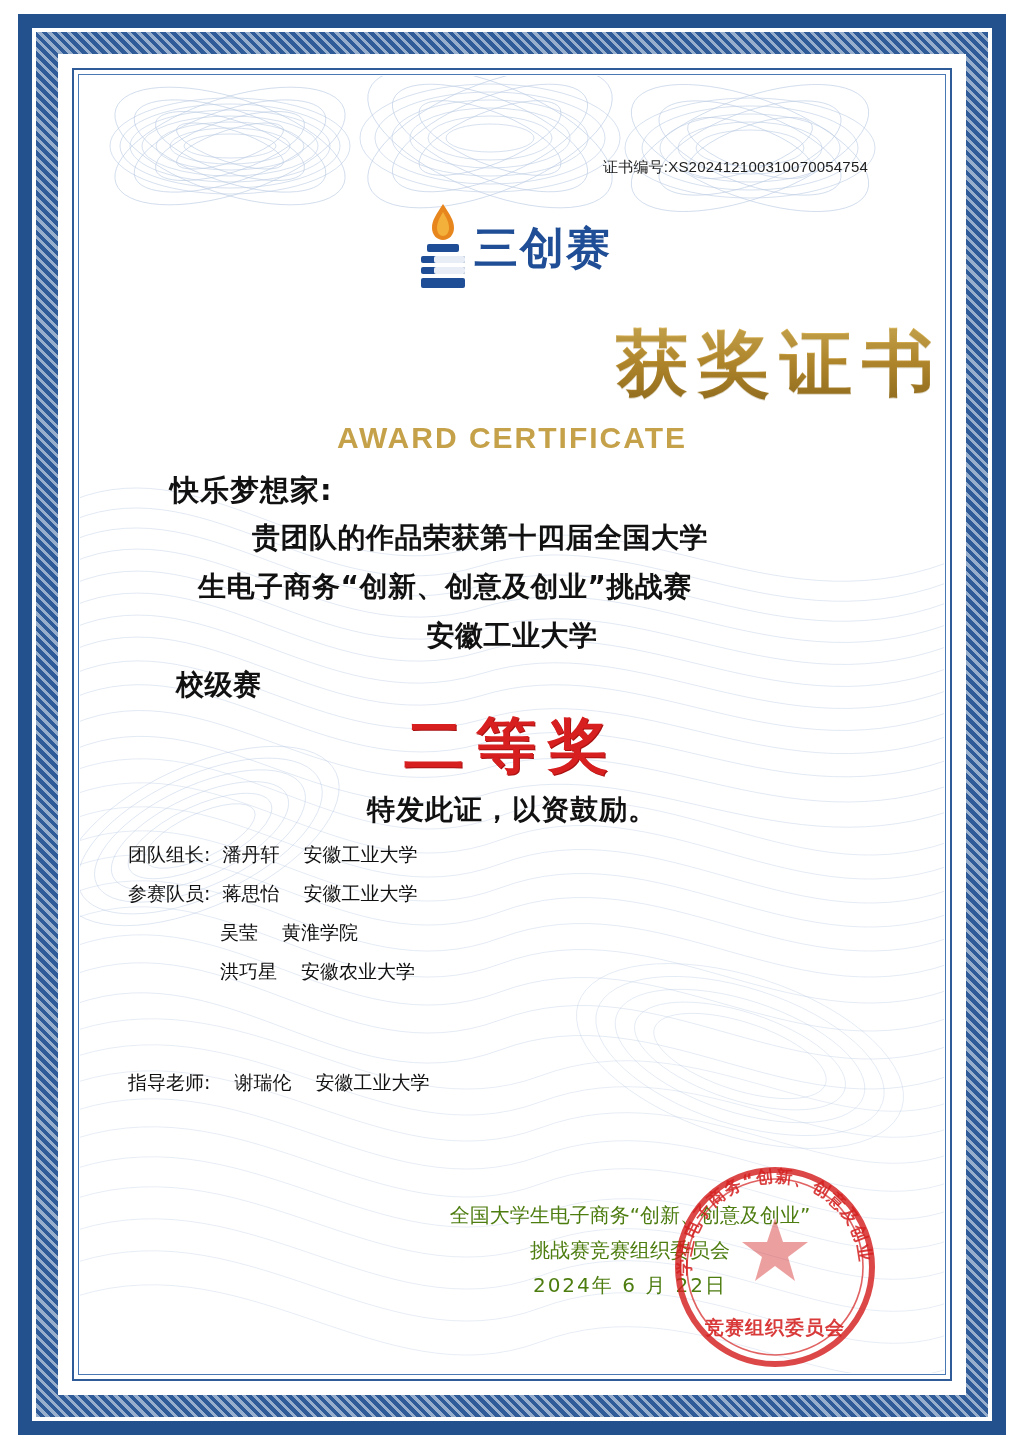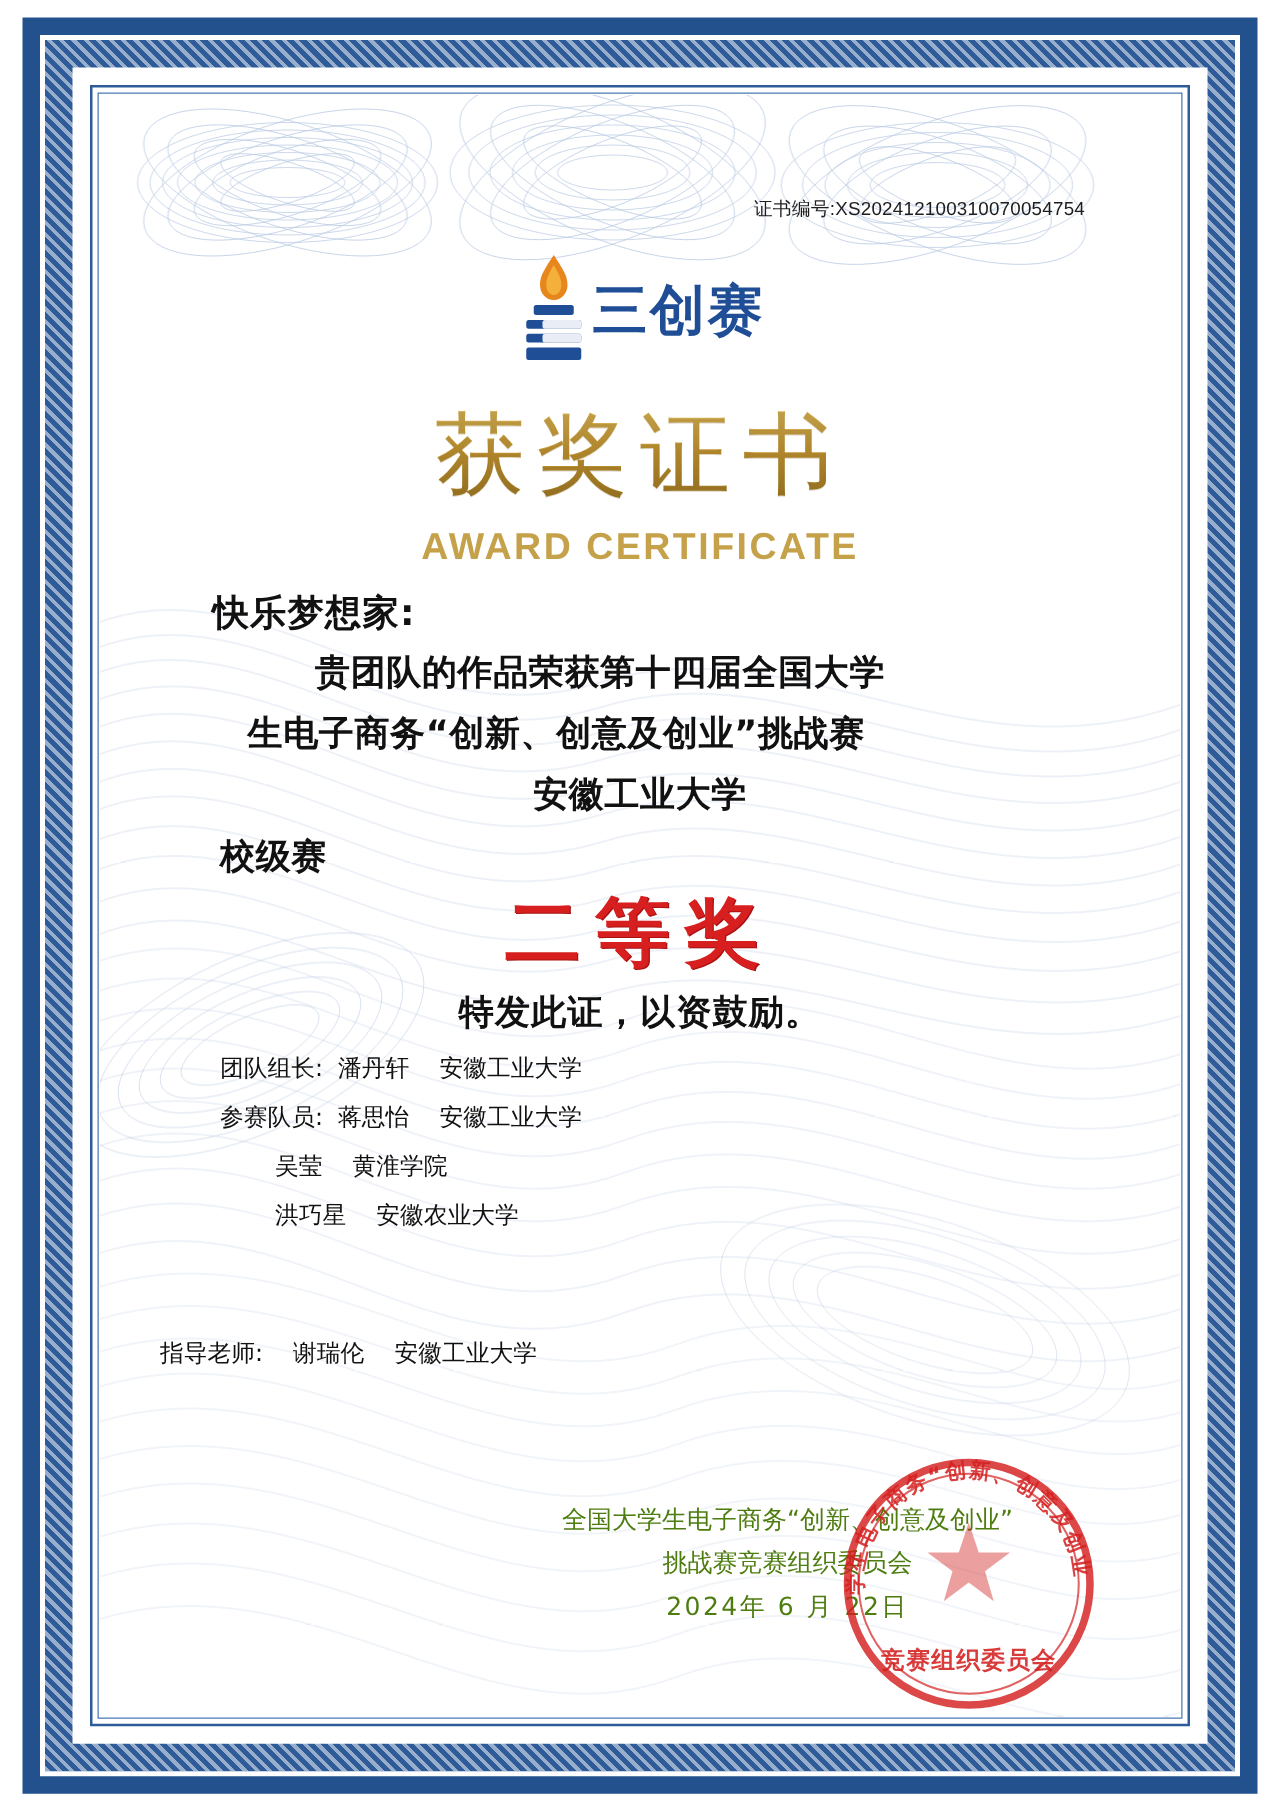--- a/index.html
+++ b/index.html
@@ -124,24 +124,24 @@
     font-weight: bold;
     color: #1f4e96;
     letter-spacing: 2px;
   }
 
   .title-cn {
     position: absolute;
     left: 0;
     top: 240px;
     width: 864px;
-    text-align: center;
+    text-align: right;
     font-family: "DejaVu Sans", sans-serif;
     font-size: 72px;
-    font-weight: normal;
+    font-weight: bold;
     letter-spacing: 10px;
     color: #c8a23c;
     background: linear-gradient(180deg, #e2c269 0%, #c19333 48%, #8f6a1e 100%);
     -webkit-background-clip: text;
     background-clip: text;
     color: transparent;
     text-shadow: 0 1px 0 rgba(120,90,20,0.25);
   }
   .title-en {
     position: absolute;
@@ -214,21 +214,21 @@
     top: 766px;
     width: 700px;
   }
   .member-row {
     font-family: "DejaVu Sans", sans-serif;
     font-size: 19px;
     color: #111;
     margin-bottom: 13px;
     white-space: nowrap;
   }
-  .member-row .label { margin-right: 6px; margin-left: 48px; }
+  .member-row .label { margin-right: 6px; }
   .member-row .name { margin-right: 18px; }
   .member-row.indent { padding-left: 92px; }
 
   .advisor {
     position: absolute;
     left: 48px;
     top: 994px;
     font-family: "DejaVu Sans", sans-serif;
     font-size: 19px;
     color: #111;

